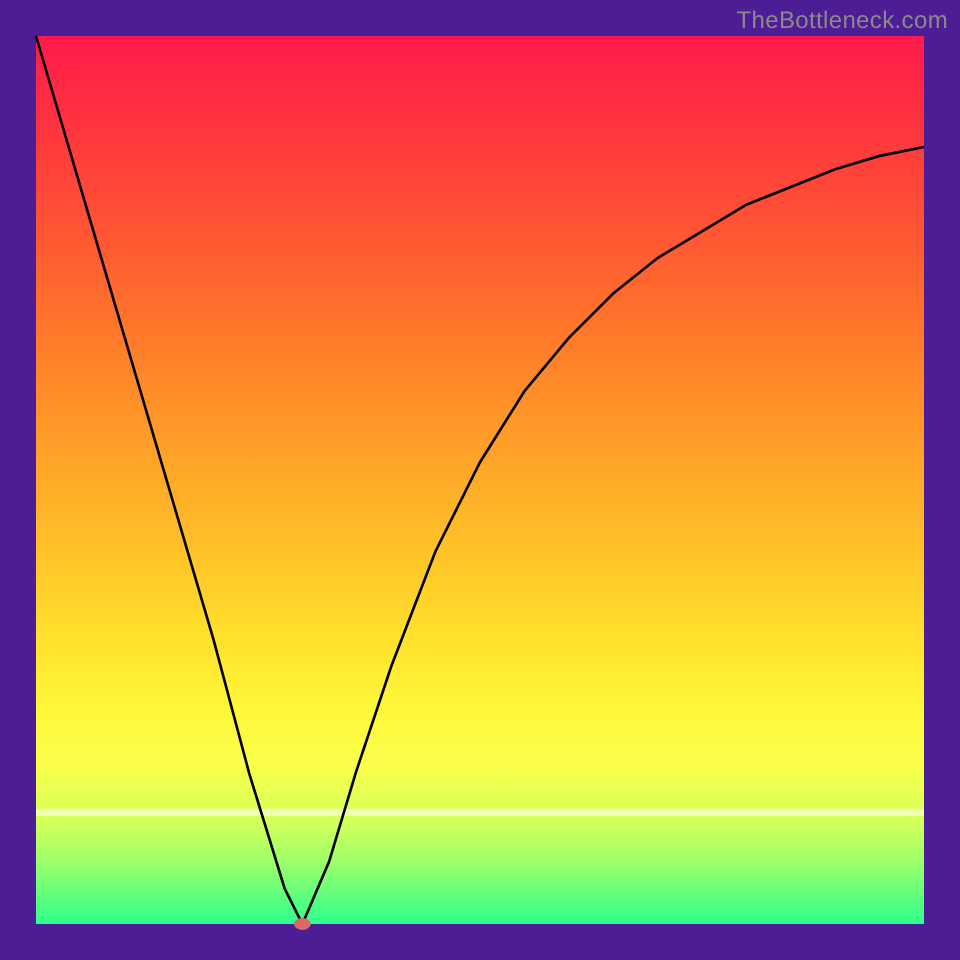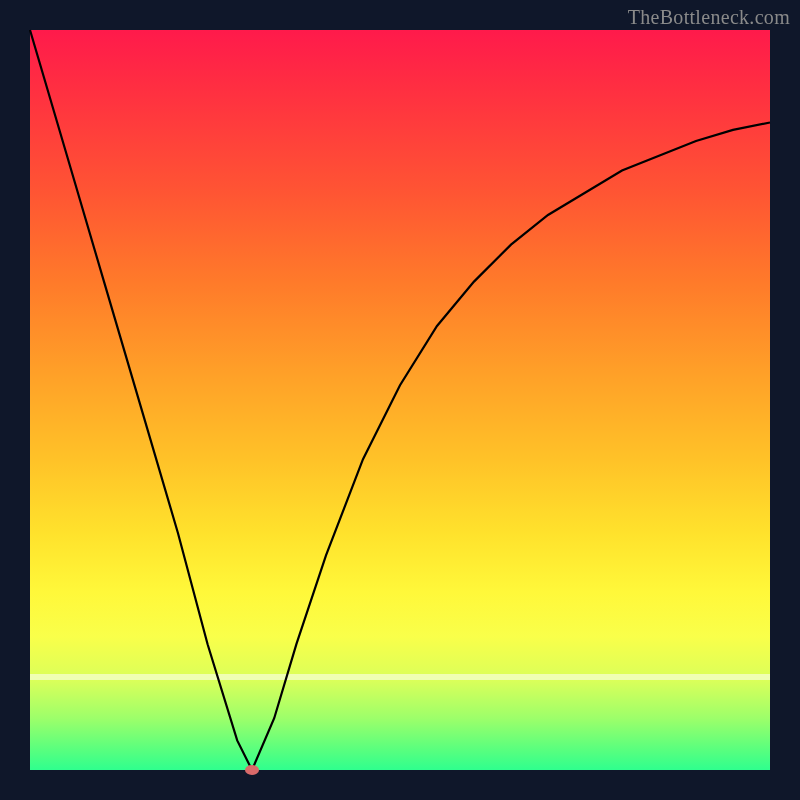--- a/index.html
+++ b/index.html
@@ -8,22 +8,21 @@
     width: 800px;
     height: 800px;
     overflow: hidden;
     background: #000;
     font-family: Arial, Helvetica, sans-serif;
   }
   .frame {
     position: relative;
     width: 800px;
     height: 800px;
-    background: #0f172a;
-    font-family: Liberation Serif, serif;
+    background: #4c1d95;
   }
   .plot-area {
     position: absolute;
     left: 30px;
     top: 30px;
     width: 740px;
     height: 740px;
     background: linear-gradient(
       to bottom,
       #ff1a4b 0%,

